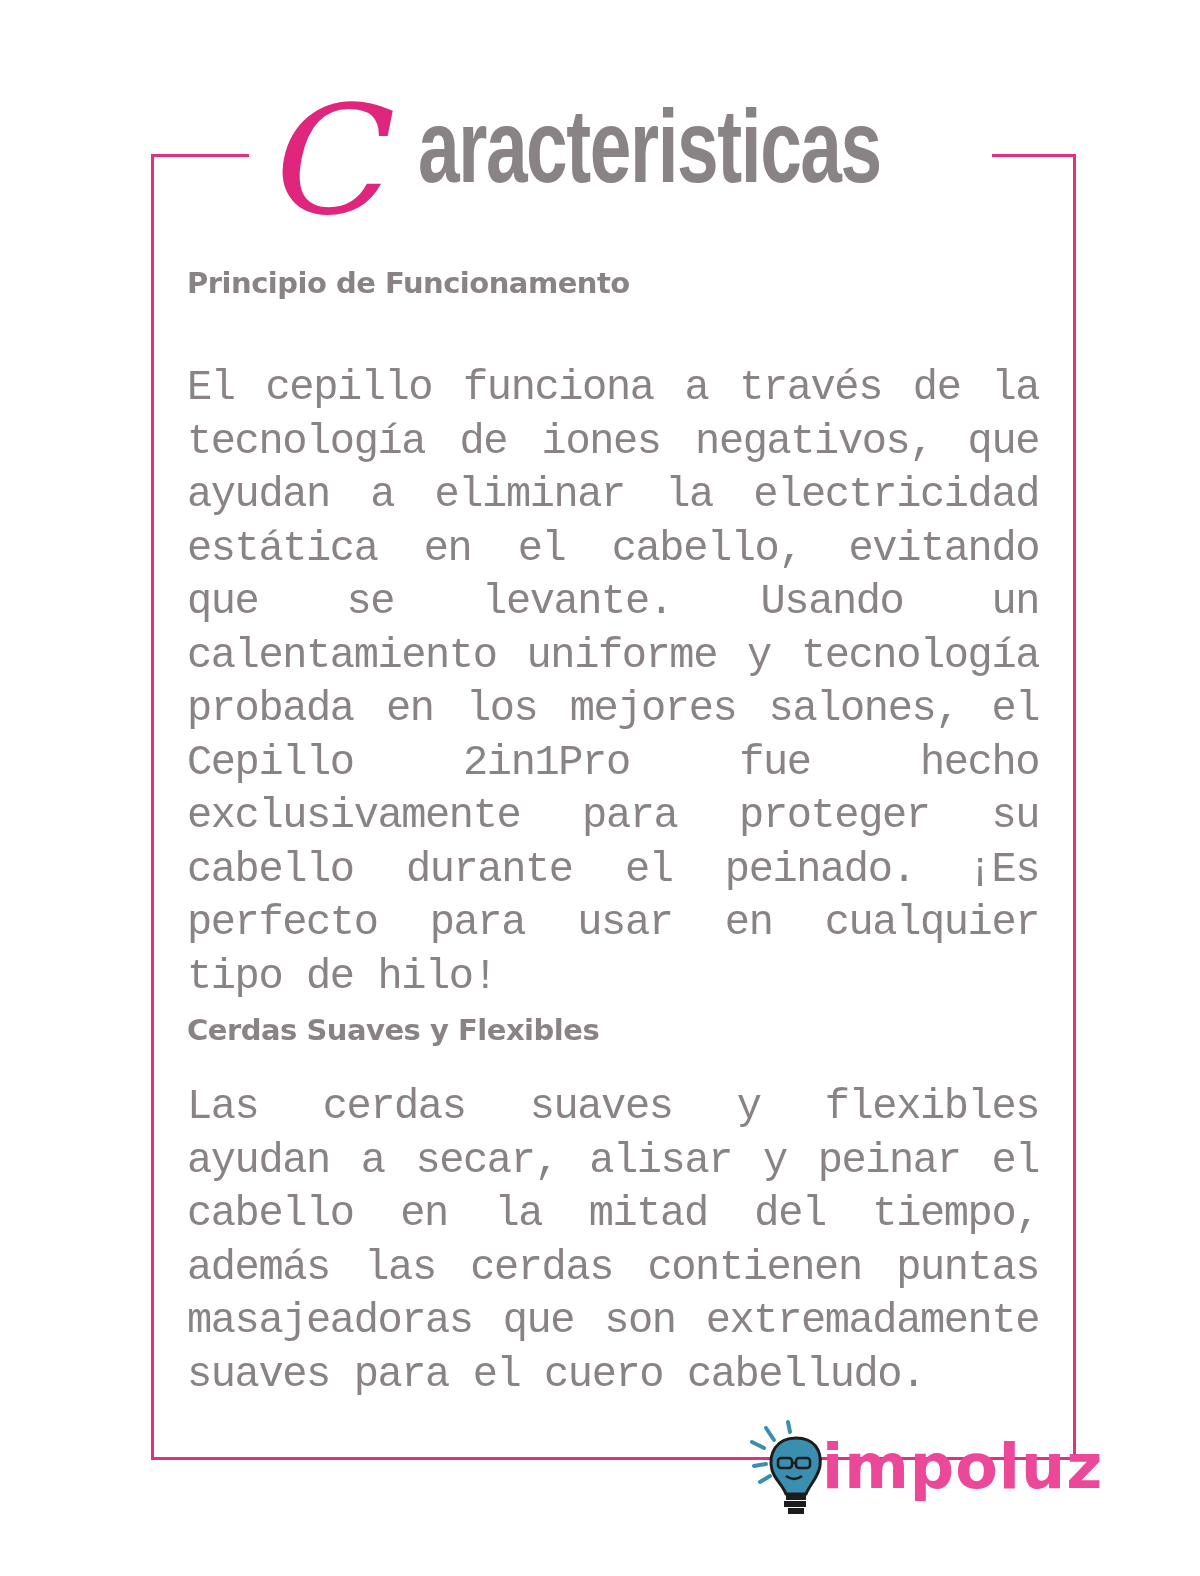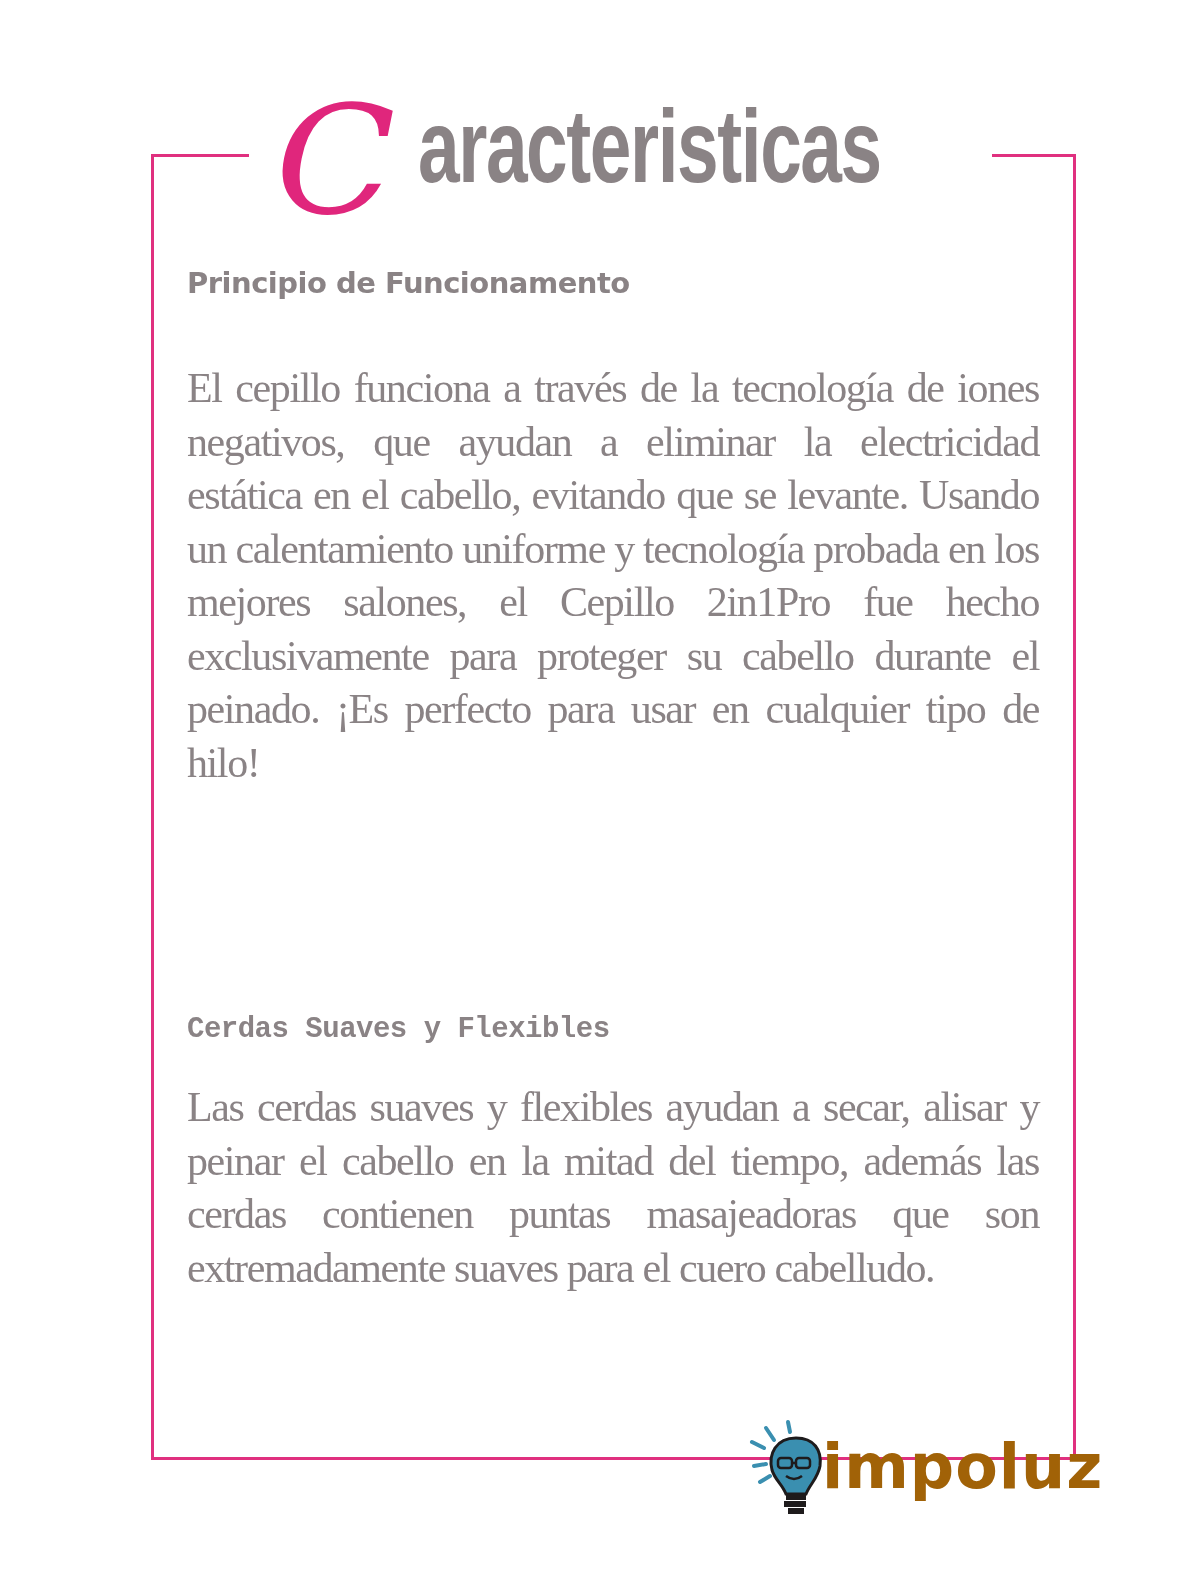--- a/index.html
+++ b/index.html
@@ -6,44 +6,44 @@
   body { width:1200px; height:1576px; position:relative; overflow:hidden; font-family:"Liberation Sans", sans-serif; }
   .frame-left { position:absolute; left:151px; top:154px; width:3px; height:1306px; background:#e0307f; }
   .frame-right { position:absolute; left:1073px; top:154px; width:3px; height:1306px; background:#e0307f; }
   .frame-bottom { position:absolute; left:151px; top:1457px; width:925px; height:3px; background:#e0307f; }
   .frame-top-l { position:absolute; left:151px; top:154px; width:98px; height:3px; background:#e0307f; }
   .frame-top-r { position:absolute; left:992px; top:154px; width:84px; height:3px; background:#e0307f; }
   .title { position:absolute; left:278px; top:92px; height:140px; width:700px; }
   .title-c { position:absolute; left:0; top:-6px; font-family:"DejaVu Serif", serif; font-style:italic; font-size:150px; color:#e0267c; line-height:1; transform:scaleX(1.05); }
   .title-rest { position:absolute; left:140px; top:2px; font-family:"Liberation Sans", sans-serif; font-weight:bold; font-size:104px; color:#8a8385; letter-spacing:-2px; transform:scaleX(0.72); transform-origin:left top; line-height:1; }
   .heading { position:absolute; left:187px; font-family:"DejaVu Sans", sans-serif; font-weight:bold; font-size:29px; color:#8a8385; letter-spacing:-0.5px; white-space:nowrap; }
-  .para { position:absolute; left:187px; width:852px; font-family:Liberation Serif, serif; font-size:42px; line-height:53.5px; color:#8a8385; text-align:justify; letter-spacing:-1.4px; }
+  .para { position:absolute; left:187px; width:852px; font-family:Liberation Mono, monospace; font-size:42px; line-height:53.5px; color:#8a8385; text-align:justify; letter-spacing:-1.4px; }
   .logo { position:absolute; left:748px; top:1418px; width:330px; height:110px; }
-  .logo-text { position:absolute; left:74px; top:18px; font-family:"DejaVu Sans", sans-serif; font-weight:bold; font-size:62px; color:#a16207; letter-spacing:1px; line-height:1; }
+  .logo-text { position:absolute; left:74px; top:18px; font-family:"DejaVu Sans", sans-serif; font-weight:bold; font-size:62px; color:#ec4899; letter-spacing:1px; line-height:1; }
 </style>
 </head>
 <body>
 
 <div>
   <div class="frame-top-l"></div>
   <div class="frame-top-r"></div>
   <div class="frame-left"></div>
   <div class="frame-right"></div>
   <div class="frame-bottom"></div>
 </div>
 
 <div class="title">
   <span class="title-c">C</span>
   <span class="title-rest">aracteristicas</span>
 </div>
 
 <div class="heading" style="top:266px;">Principio de Funcionamento</div>
 <div class="para" style="top:362px;">El cepillo funciona a través de la tecnología de iones negativos, que ayudan a eliminar la electricidad estática en el cabello, evitando que se levante. Usando un calentamiento uniforme y tecnología probada en los mejores salones, el Cepillo 2in1Pro fue hecho exclusivamente para proteger su cabello durante el peinado. ¡Es perfecto para usar en cualquier tipo de hilo!</div>
 
-<div class="heading" style="top:1013px;font-family:Liberation Mono, monospace;">Cerdas Suaves y Flexibles</div>
+<div class="heading" style="top:1013px;">Cerdas Suaves y Flexibles</div>
 <div class="para" style="top:1081px;">Las cerdas suaves y flexibles ayudan a secar, alisar y peinar el cabello en la mitad del tiempo, además las cerdas contienen puntas masajeadoras que son extremadamente suaves para el cuero cabelludo.</div>
 
 <div class="logo">
   <svg width="90" height="100" viewBox="0 0 90 100" style="position:absolute;left:0;top:0;">
     <g stroke="#3a8fb0" stroke-width="4" stroke-linecap="round">
       <line x1="4" y1="24" x2="16" y2="30"></line>
       <line x1="18" y1="10" x2="26" y2="22"></line>
       <line x1="40" y1="4" x2="42" y2="14"></line>
       <line x1="6" y1="48" x2="18" y2="46"></line>
       <line x1="12" y1="64" x2="22" y2="58"></line>

